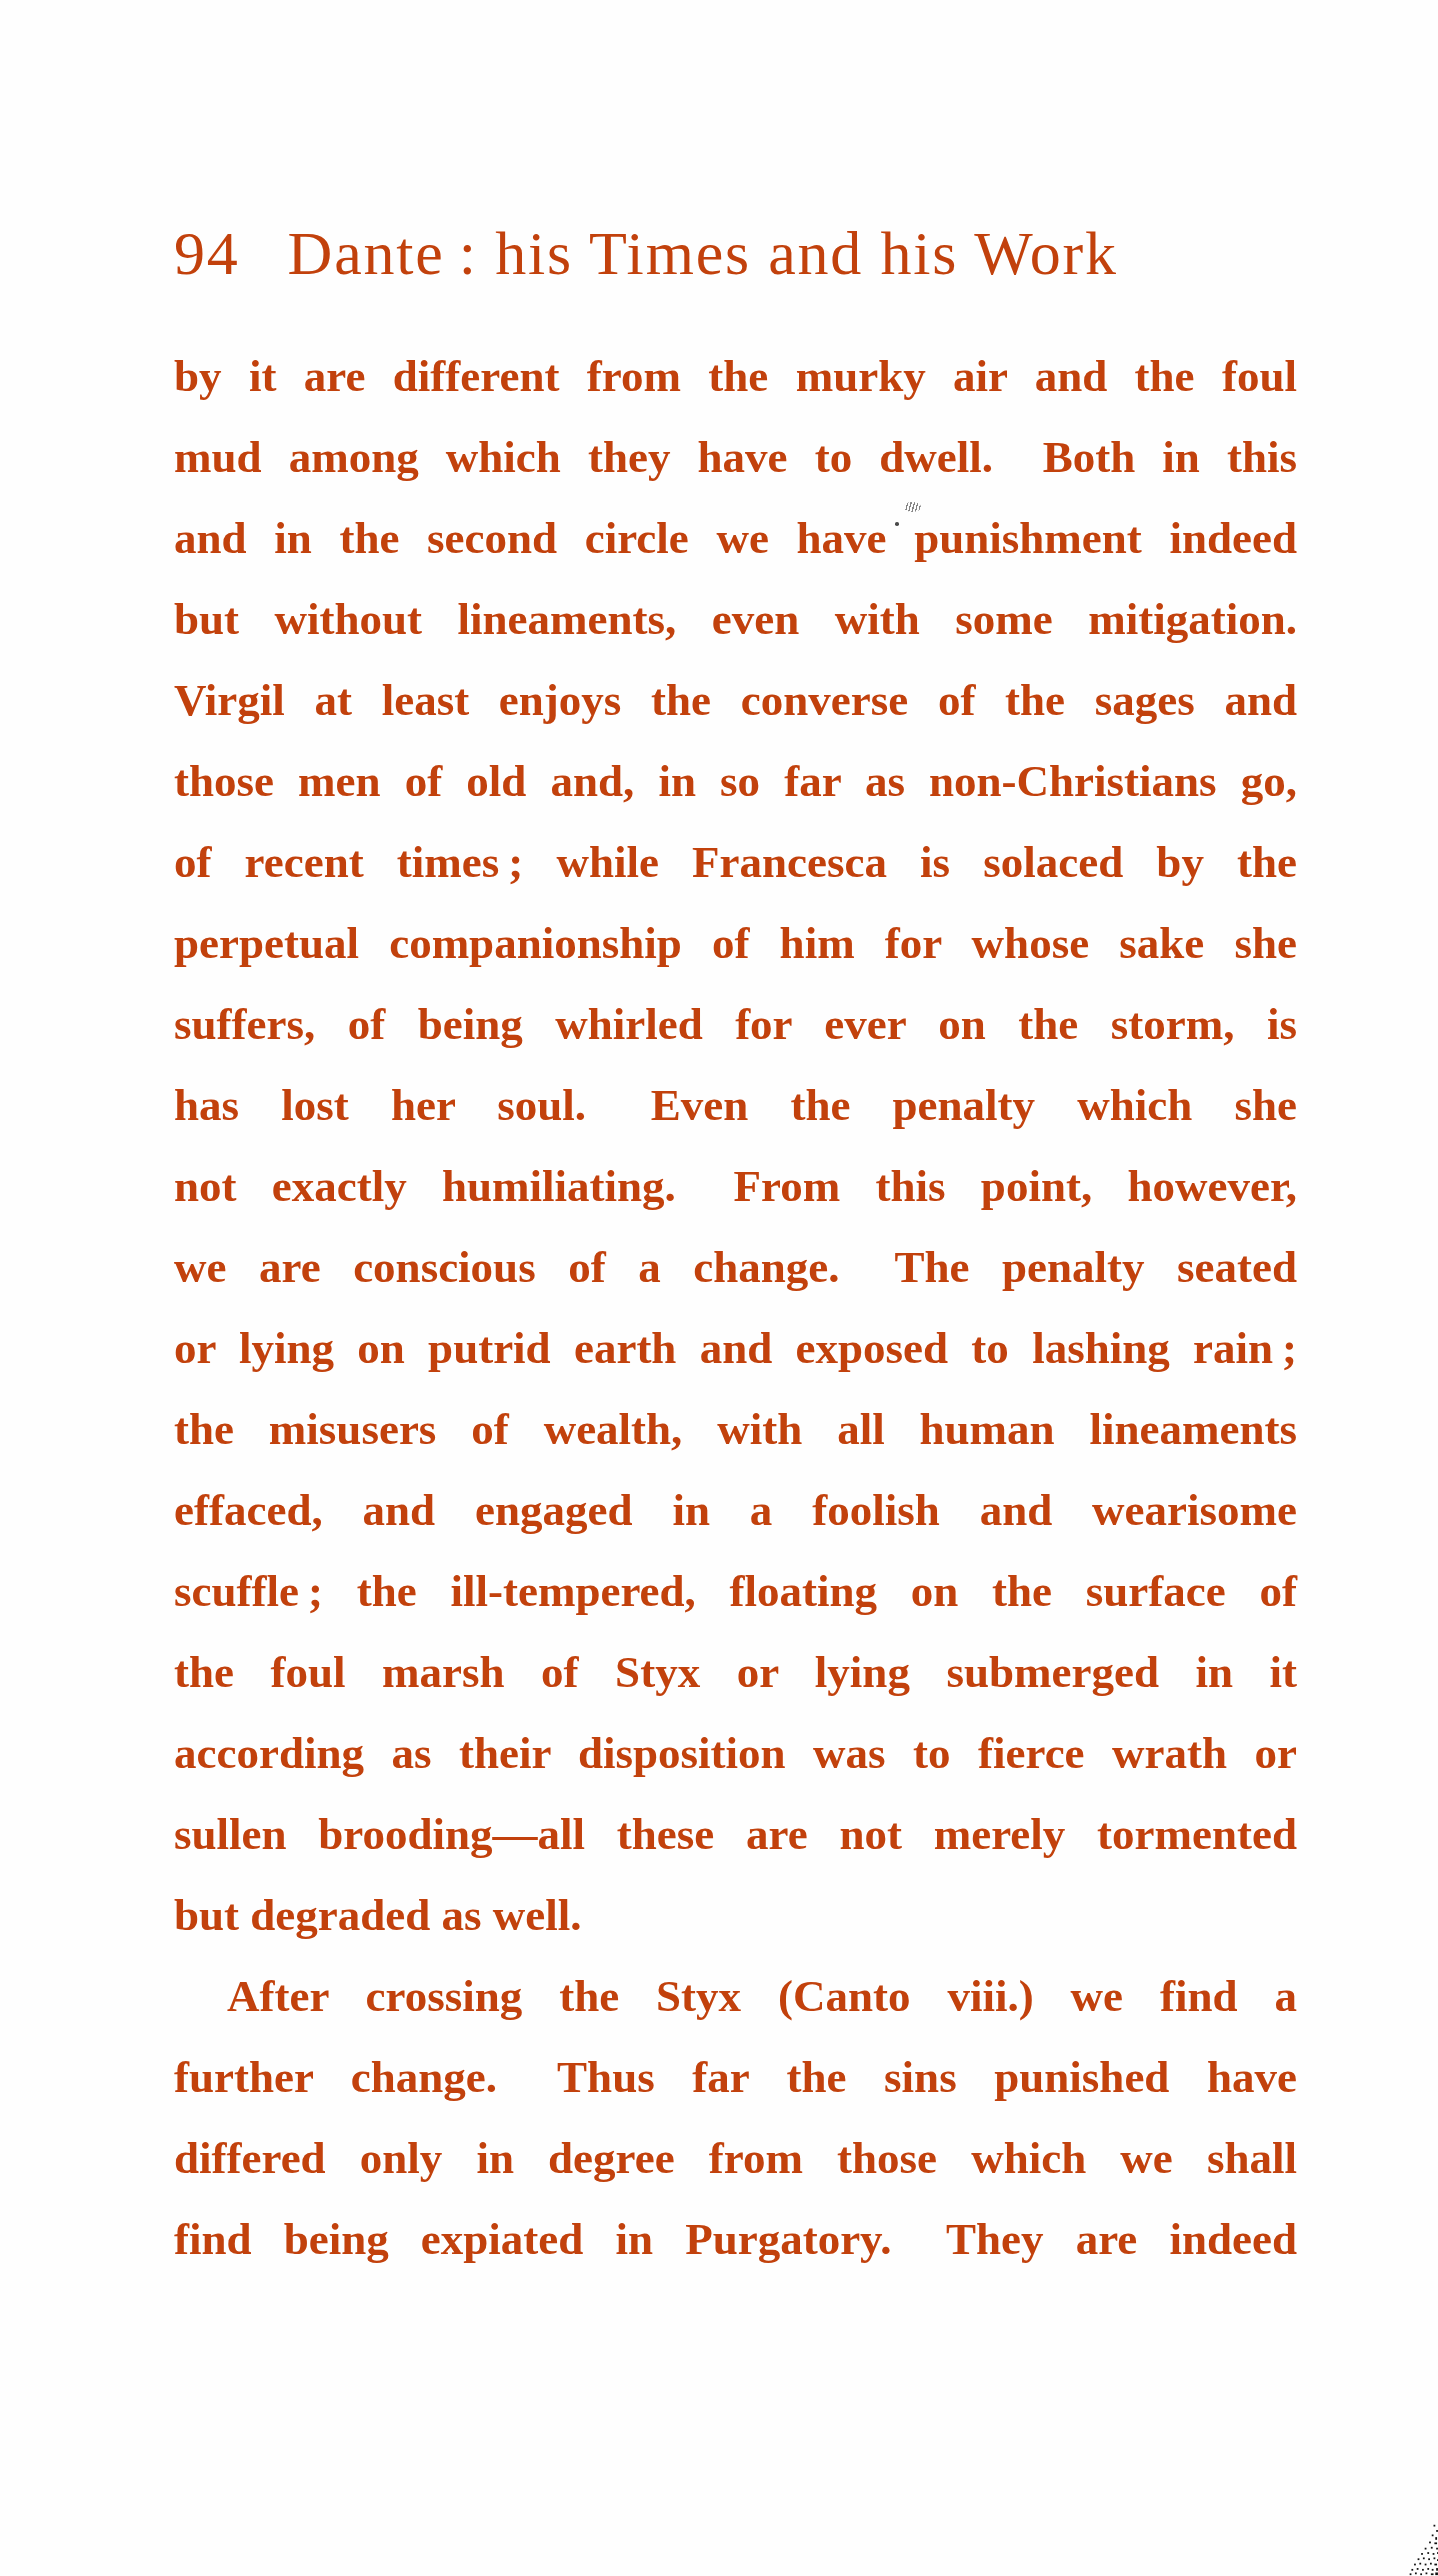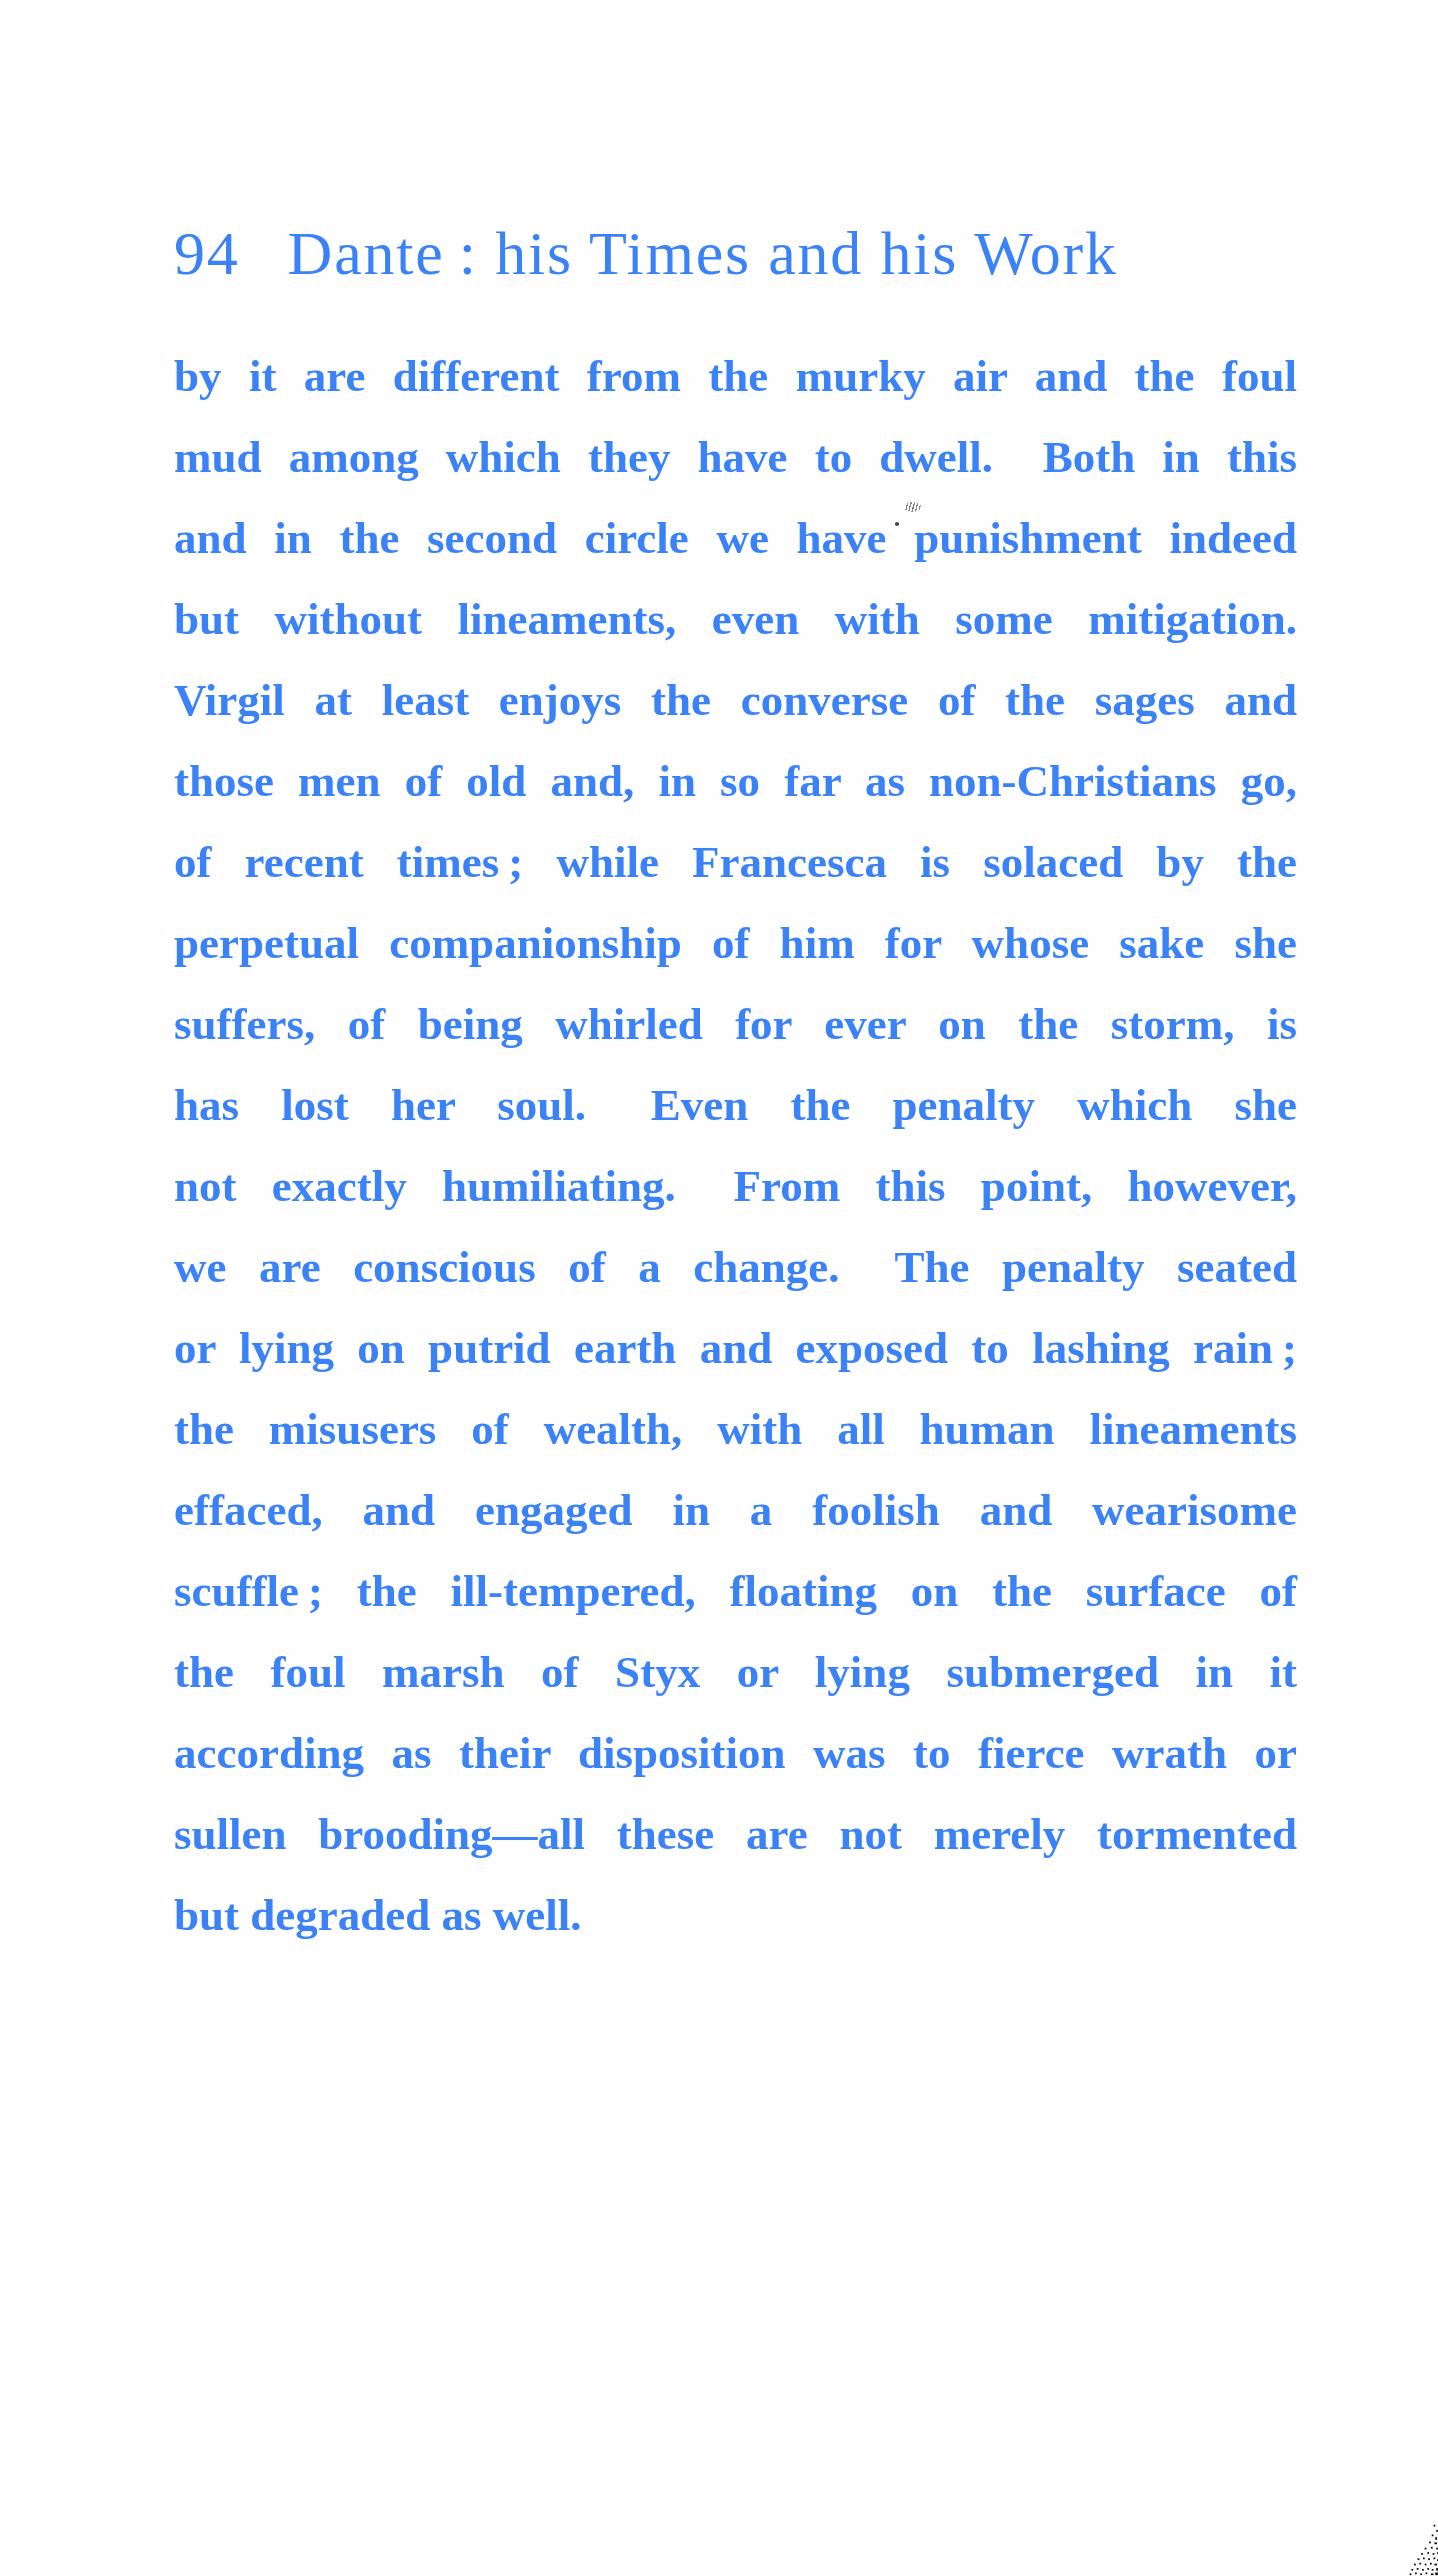--- a/index.html
+++ b/index.html
@@ -7,21 +7,21 @@
     padding: 0;
     background: #ffffff;
   }
   .page {
     position: relative;
     width: 1439px;
     height: 2576px;
     background: #fefefe;
     overflow: hidden;
     font-family: "Liberation Serif", "DejaVu Serif", serif;
-    color: #3b82f6;
+    color: #c2410c;
   }
   
   .running-header {
     position: absolute;
     top: 222px;
     left: 174px;
     display: flex;
     align-items: baseline;
     gap: 48px;
     font-size: 62px;
@@ -105,20 +105,26 @@
       <div class="line">we are conscious of a change.  The penalty seated</div>
       <div class="line">or lying on putrid earth and exposed to lashing rain ;</div>
       <div class="line">the misusers of wealth, with all human lineaments</div>
       <div class="line">effaced, and engaged in a foolish and wearisome</div>
       <div class="line">scuffle ; the ill-tempered, floating on the surface of</div>
       <div class="line">the foul marsh of Styx or lying submerged in it</div>
       <div class="line">according as their disposition was to fierce wrath or</div>
       <div class="line">sullen brooding—all these are not merely tormented</div>
       <div class="line para-last">but degraded as well.</div>
     </div>
+    <div>
+      <div class="line para-first">After crossing the Styx (Canto viii.) we find a</div>
+      <div class="line">further change.  Thus far the sins punished have</div>
+      <div class="line">differed only in degree from those which we shall</div>
+      <div class="line">find being expiated in Purgatory.  They are indeed</div>
+    </div>
   </div>
 
   <div class="speck-hatch"></div>
   <div class="speck-dot"></div>
 
   <svg class="corner-noise" width="41" height="53" viewBox="0 0 46 60" xmlns="http://www.w3.org/2000/svg">
     <g fill="#111111">
       <rect x="40" y="2" width="2" height="2"></rect>
       <rect x="43" y="8" width="2" height="2"></rect>
       <rect x="38" y="13" width="2" height="2"></rect>

